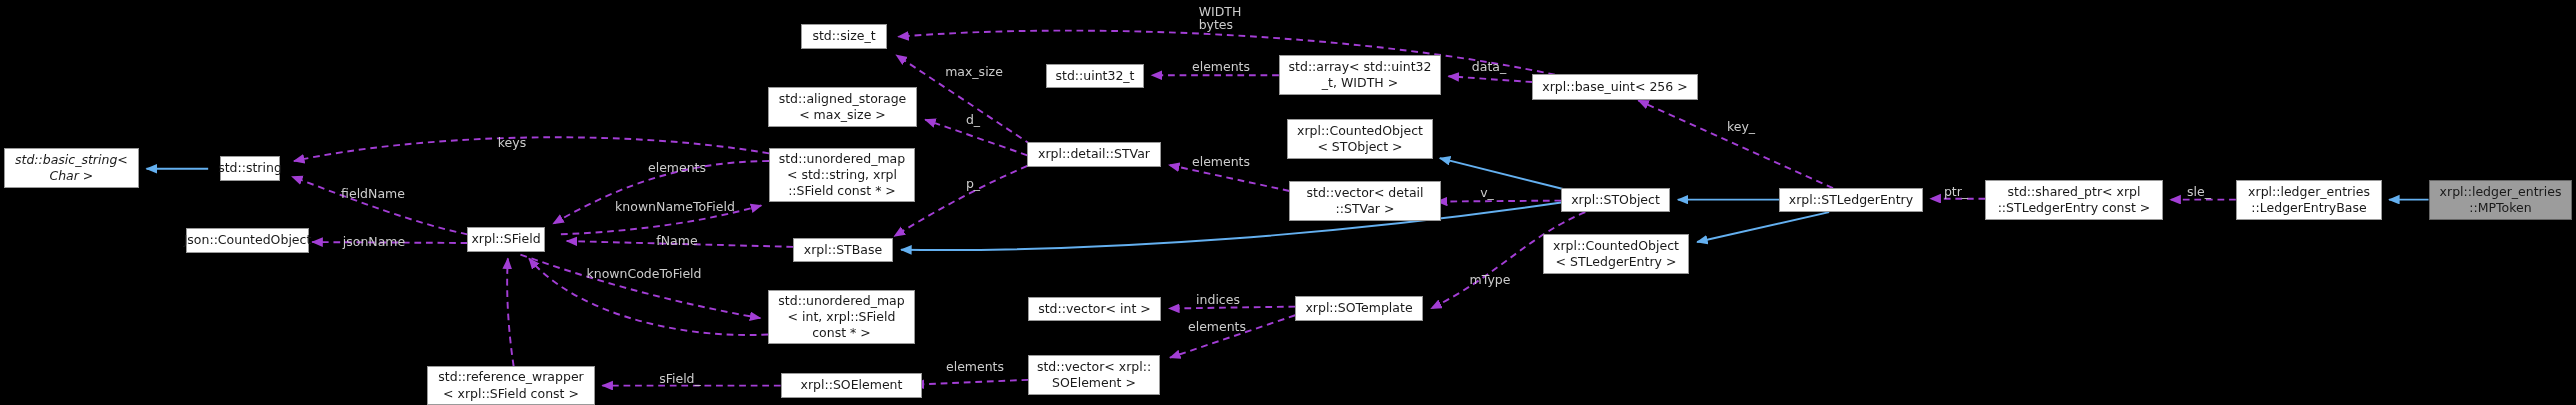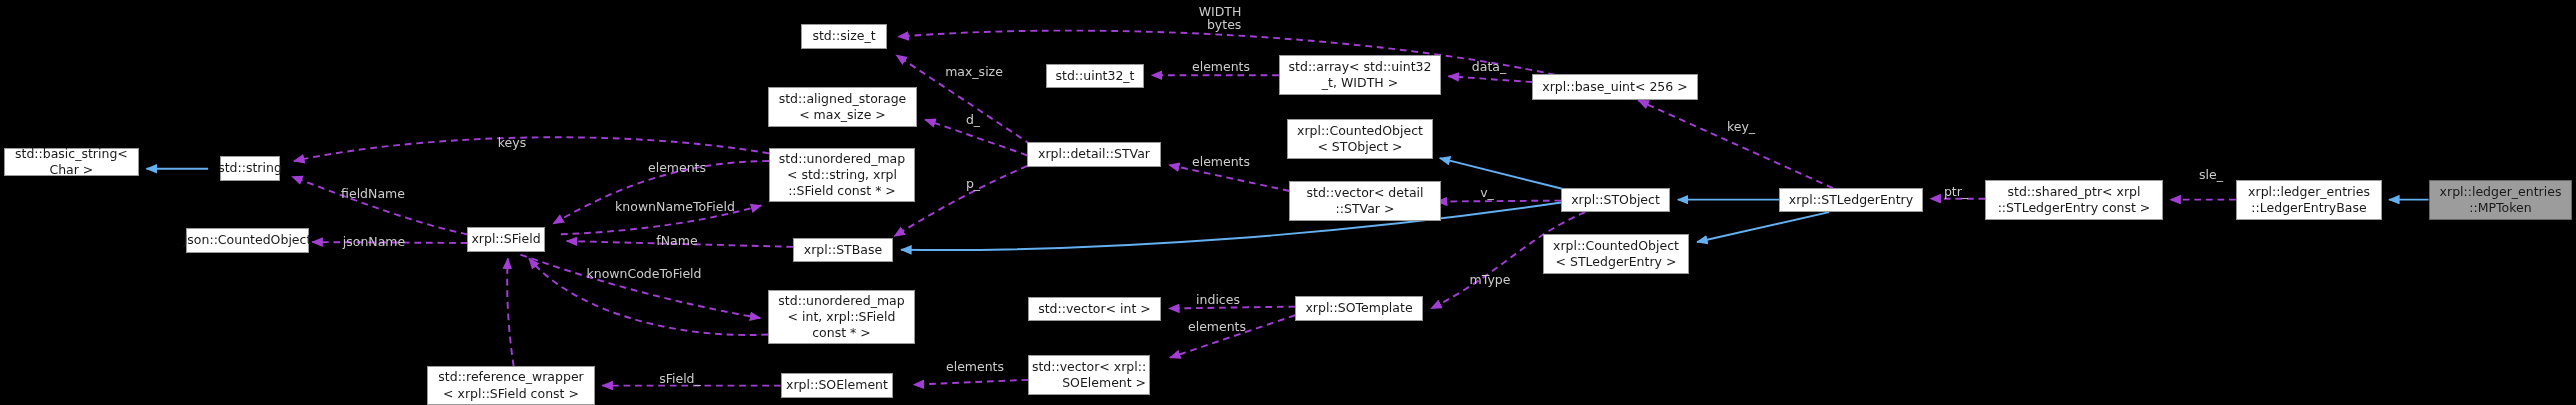--- a/index.html
+++ b/index.html
@@ -14,21 +14,21 @@
   #edges{position:absolute;left:0;top:0;width:2576px;height:406px;}
   .node{
     position:absolute; box-sizing:border-box;
     background:var(--node-fill); border:1.9px solid var(--node-border); color:var(--node-text);
     display:flex; align-items:center; justify-content:center; text-align:center;
     font-size:12.5px; line-height:1.3; white-space:pre-line; z-index:2;
   }
   .node.highlight{background:var(--hl-fill); border-color:var(--hl-border);}
   .edge-label{
     position:absolute; transform:translate(-50%,-50%);
-    color:var(--label); font-size:12.5px; line-height:1.05; text-align:right;
+    color:var(--label); font-size:12.5px; line-height:1.05; text-align:left;
     white-space:pre-line; z-index:1; pointer-events:none;
   }
   path.solid{stroke:var(--blue); stroke-width:2; fill:none;}
   path.dashed{stroke:var(--purple); stroke-width:2; fill:none; stroke-dasharray:7 5;}
 </style>
 </head>
 <body>
 
 <div id="diagram">
   <svg id="edges" width="2576" height="406" viewBox="0 0 2673 421">
@@ -91,53 +91,53 @@
       <div class="node" style="left: 1561px; top: 188px; width: 109px; height: 24px;">xrpl::STObject</div>
       <div class="node" style="left: 1779px; top: 188px; width: 144px; height: 24px;">xrpl::STLedgerEntry</div>
       <div class="node" style="left: 1985px; top: 180px; width: 178px; height: 40px;">std::shared_ptr&lt; xrpl
 ::STLedgerEntry const &gt;</div>
       <div class="node" style="left: 2236px; top: 180px; width: 146px; height: 40px;">xrpl::ledger_entries
 ::LedgerEntryBase</div>
       <div class="node highlight" style="left: 2429px; top: 180px; width: 143px; height: 40px;">xrpl::ledger_entries
 ::MPToken</div>
       <div class="node" style="left: 1543px; top: 234px; width: 146px; height: 40px;">xrpl::CountedObject
 &lt; STLedgerEntry &gt;</div>
-      <div class="node" style="left: 3.9px; top: 148px; width: 135px; height: 28px;">std::basic_string&lt;
+      <div class="node" style="left: 3.9px; top: 148px; width: 135px; height: 40px; font-style: italic;">std::basic_string&lt;
 Char &gt;</div>
       <div class="node" style="left: 208px; top: 156px; width: 60px; height: 25px; margin-left: 12px;">std::string</div>
       <div class="node" style="left: 186px; top: 228px; width: 123px; height: 25px;">Json::CountedObject</div>
       <div class="node" style="left: 467px; top: 227px; width: 78px; height: 25px;">xrpl::SField</div>
       <div class="node" style="left: 769px; top: 148px; width: 146px; height: 54px;">std::unordered_map
 &lt; std::string, xrpl
 ::SField const * &gt;</div>
       <div class="node" style="left: 793px; top: 238px; width: 100px; height: 24px;">xrpl::STBase</div>
       <div class="node" style="left: 768px; top: 290px; width: 147px; height: 54px;">std::unordered_map
 &lt; int, xrpl::SField
 const * &gt;</div>
       <div class="node" style="left: 427px; top: 366px; width: 168px; height: 39px;">std::reference_wrapper
 &lt; xrpl::SField const &gt;</div>
-      <div class="node" style="left: 781px; top: 373px; width: 112px; height: 25px;">xrpl::SOElement</div>
+      <div class="node" style="left: 781px; top: 373px; width: 141px; height: 25px;">xrpl::SOElement</div>
       <div class="node" style="left: 1028px; top: 297px; width: 133px; height: 24px;">std::vector&lt; int &gt;</div>
       <div class="node" style="left: 1295px; top: 296px; width: 128px; height: 25px;">xrpl::SOTemplate</div>
-      <div class="node" style="left: 1028px; top: 355px; width: 122px; height: 40px; text-align: right;">std::vector&lt; xrpl::
+      <div class="node" style="left: 1028px; top: 355px; width: 132px; height: 40px;">std::vector&lt; xrpl::
 SOElement &gt;</div>
     </div>
   <div id="labels-layer">
       <div class="edge-label" style="left: 1220px; top: 18.3px;">WIDTH
 bytes</div>
       <div class="edge-label" style="left: 1221px; top: 67px;">elements</div>
       <div class="edge-label" style="left: 1489px; top: 67px;">data_</div>
       <div class="edge-label" style="left: 974px; top: 72px;">max_size</div>
       <div class="edge-label" style="left: 973px; top: 120px;">d_</div>
       <div class="edge-label" style="left: 1221px; top: 162px;">elements</div>
       <div class="edge-label" style="left: 973px; top: 184px;">p_</div>
       <div class="edge-label" style="left: 1741px; top: 127px;">key_</div>
       <div class="edge-label" style="left: 1487px; top: 193px;">v_</div>
       <div class="edge-label" style="left: 1956px; top: 192px;">ptr_</div>
-      <div class="edge-label" style="left: 2199px; top: 175px; margin-left: 12px;">sle_</div>
+      <div class="edge-label" style="left: 2199px; top: 192px;">sle_</div>
       <div class="edge-label" style="left: 1490px; top: 280px;">mType</div>
       <div class="edge-label" style="left: 1218px; top: 300px;">indices</div>
       <div class="edge-label" style="left: 1217px; top: 327px;">elements</div>
       <div class="edge-label" style="left: 975px; top: 367px;">elements</div>
       <div class="edge-label" style="left: 680px; top: 379px;">sField_</div>
       <div class="edge-label" style="left: 512px; top: 143px;">keys</div>
       <div class="edge-label" style="left: 373px; top: 194px;">fieldName</div>
       <div class="edge-label" style="left: 677px; top: 168px;">elements</div>
       <div class="edge-label" style="left: 675px; top: 207px;">knownNameToField</div>
       <div class="edge-label" style="left: 374px; top: 242px;">jsonName</div>

